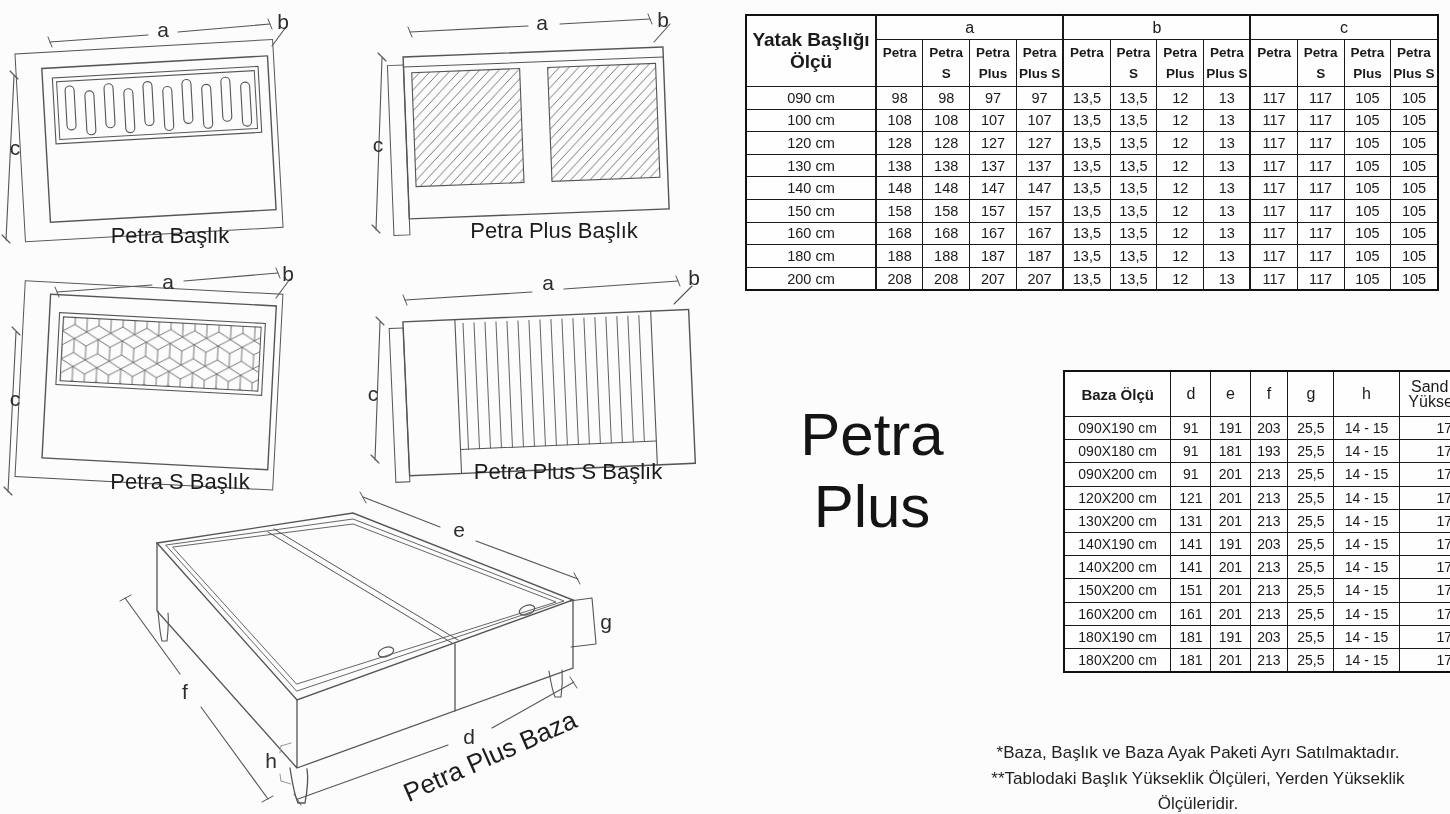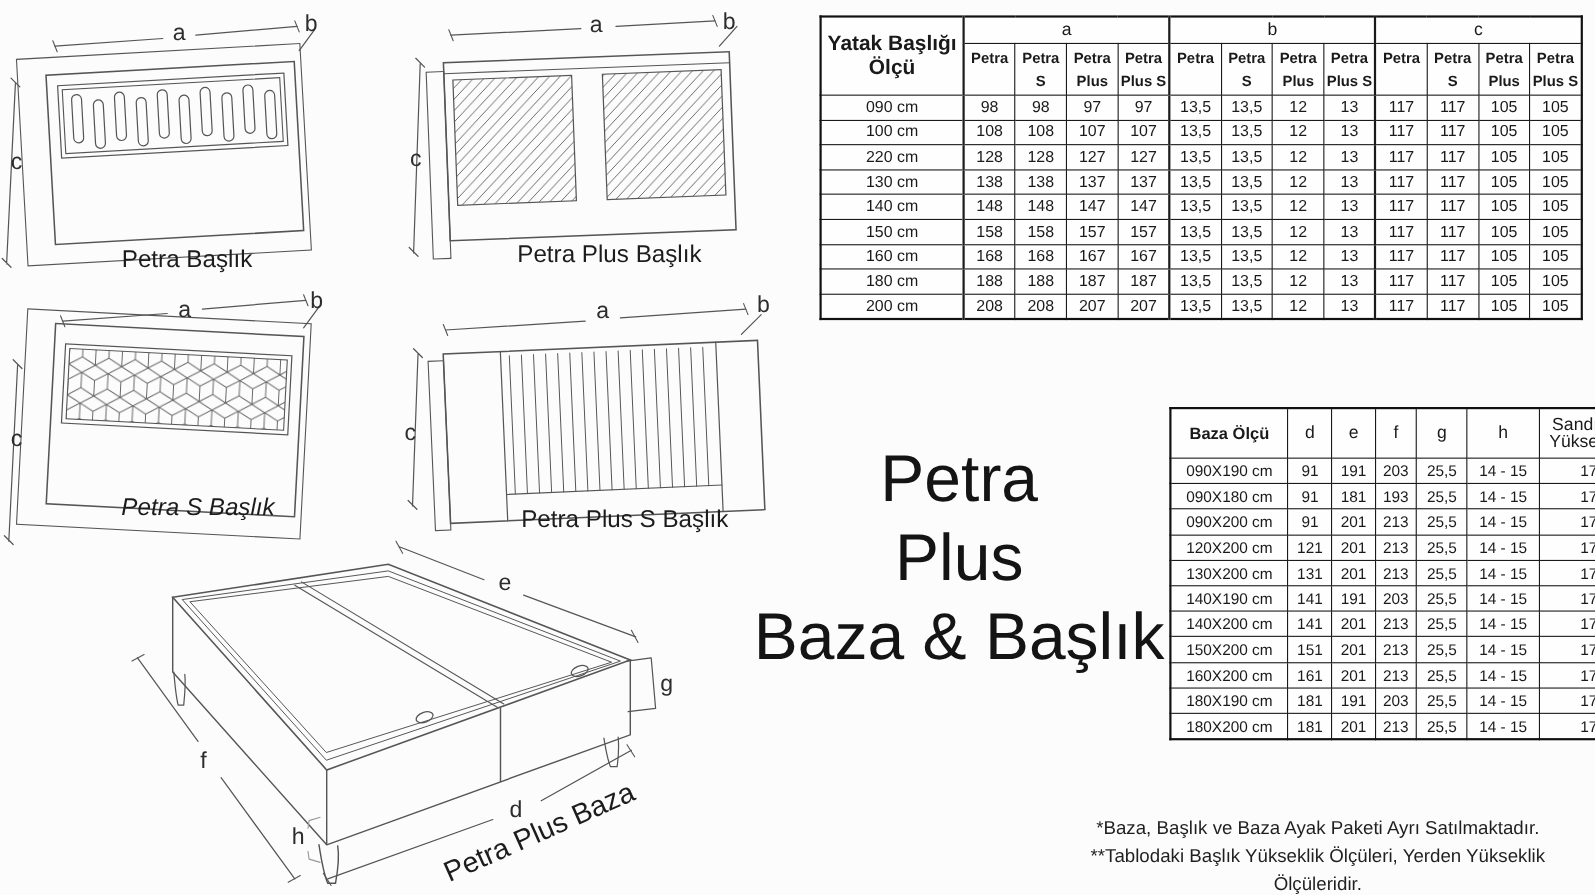--- a/index.html
+++ b/index.html
@@ -138,38 +138,37 @@
   <span class="caption" style="left:170px;top:224px;">Petra Başlık</span>
 
   <span class="dim" style="left:542px;top:12px;">a</span>
   <span class="dim" style="left:663px;top:9px;">b</span>
   <span class="dim" style="left:378px;top:134px;">c</span>
   <span class="caption" style="left:554px;top:219px;">Petra Plus Başlık</span>
 
   <span class="dim" style="left:168px;top:271px;">a</span>
   <span class="dim" style="left:288px;top:263px;">b</span>
   <span class="dim" style="left:15px;top:388px;">c</span>
-  <span class="caption" style="left:180px;top:449px;font-style:italic;">Petra S Başlık</span>
+  <span class="caption" style="left:180px;top:470px;">Petra S Başlık</span>
 
   <span class="dim" style="left:548px;top:272px;">a</span>
   <span class="dim" style="left:694px;top:267px;">b</span>
   <span class="dim" style="left:373px;top:383px;">c</span>
   <span class="caption" style="left:568px;top:460px;text-align:center;">Petra Plus S Başlık</span>
 
   <span class="dim" style="left:459px;top:519px;">e</span>
   <span class="dim" style="left:606px;top:611px;">g</span>
   <span class="dim" style="left:469px;top:726px;">d</span>
   <span class="dim" style="left:185px;top:681px;">f</span>
   <span class="dim" style="left:271px;top:750px;">h</span>
   <span class="caption rot" style="left:490px;top:744px;">Petra Plus Baza</span>
 
   <div id="title-block">
     <div>Petra</div>
     <div>Plus</div>
-    <div>Baza &amp; Başlık</div>
   </div>
 
   <table id="t1" class="tbl">
       <colgroup>
         <col style="width: 130px;">
         <col style="width: 46.8px;">
         <col style="width: 46.8px;">
         <col style="width: 46.8px;">
         <col style="width: 46.8px;">
         <col style="width: 46.8px;">
@@ -264,21 +263,21 @@
           <td class="gs">13,5</td>
           <td>13,5</td>
           <td>12</td>
           <td>13</td>
           <td class="gs">117</td>
           <td>117</td>
           <td>105</td>
           <td>105</td>
         </tr>
         <tr>
-          <td class="size">220 cm</td>
+          <td class="size">120 cm</td>
           <td class="gs">128</td>
           <td>128</td>
           <td>127</td>
           <td>127</td>
           <td class="gs">13,5</td>
           <td>13,5</td>
           <td>12</td>
           <td>13</td>
           <td class="gs">117</td>
           <td>117</td>

